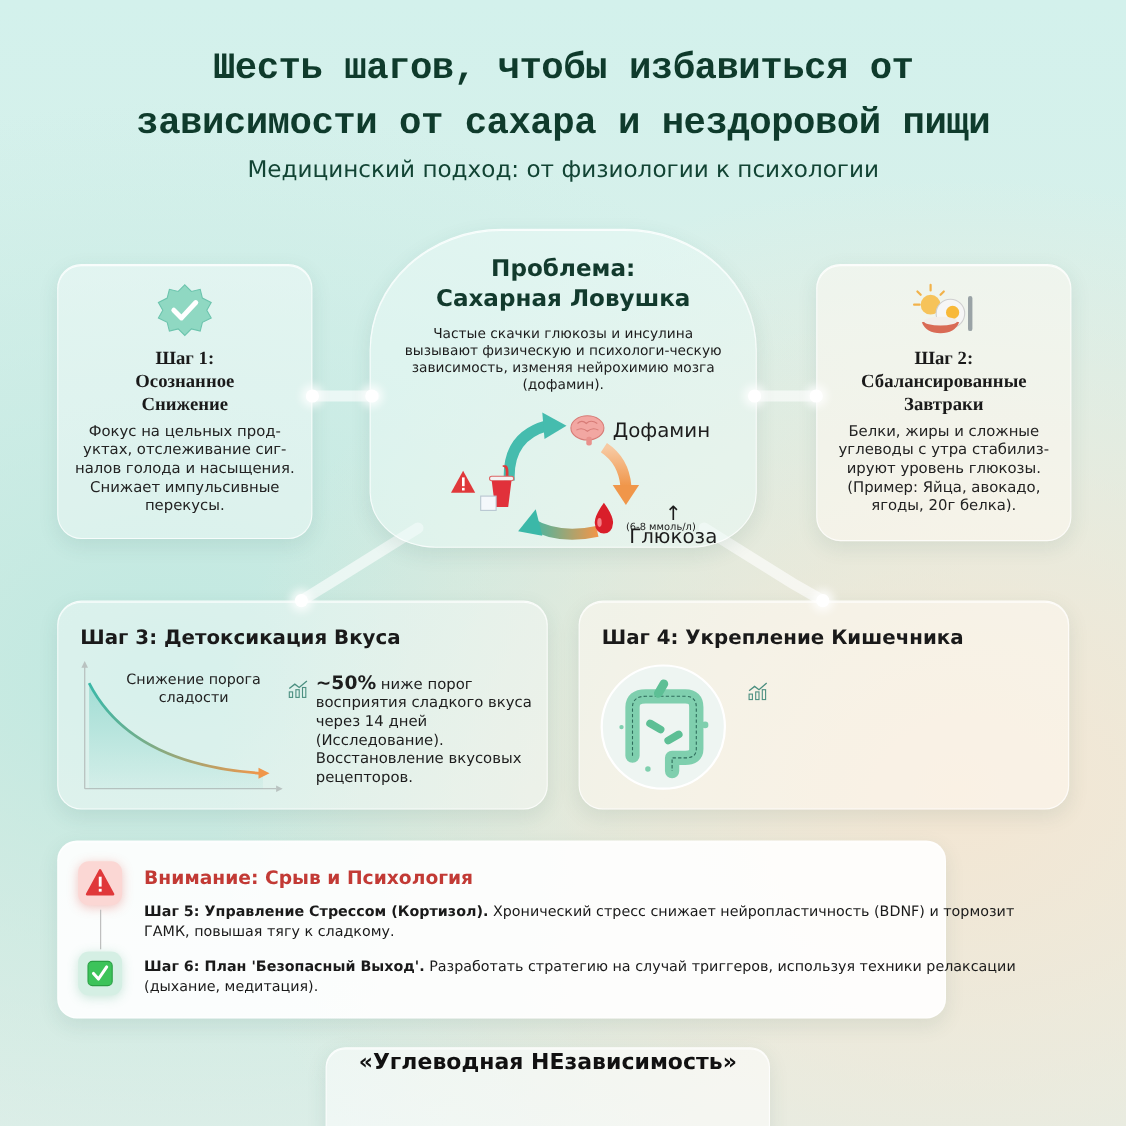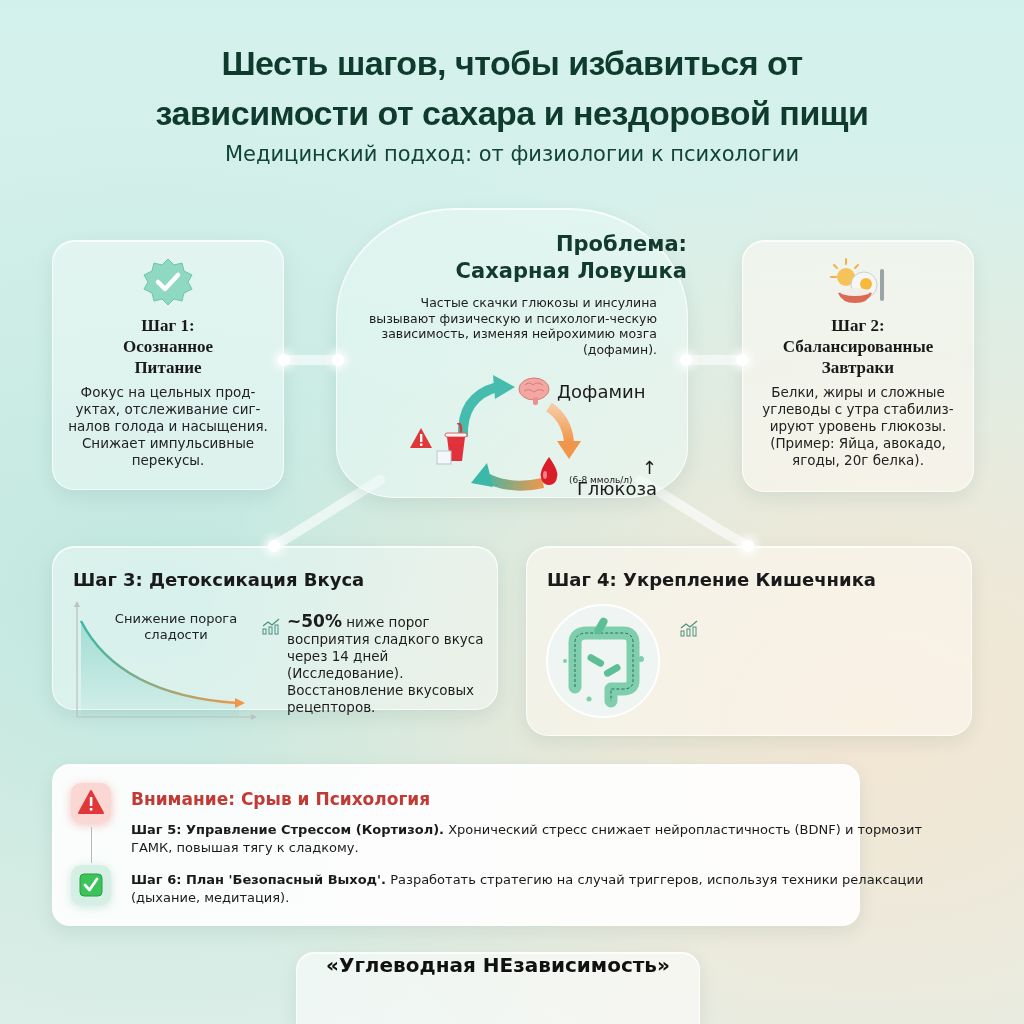--- a/index.html
+++ b/index.html
@@ -9,21 +9,21 @@
     background:
       radial-gradient(ellipse at 85% 70%, #f3e6d3 0%, rgba(243,230,211,0) 55%),
       radial-gradient(ellipse at 15% 60%, #bfe8e0 0%, rgba(191,232,224,0) 60%),
       linear-gradient(180deg, #d3f1ec 0%, #d9f0ea 40%, #e6eee4 70%, #e2efe9 100%);
     position: relative;
     color: #1b1b1b;
   }
   .header { position: absolute; top: 0; left: 0; width: 1024px; text-align: center; }
   .title {
     position: absolute; top: 38px; left: 0; width: 1024px;
-    font-family: Liberation Sans, sans-serif; font-weight: 700;
+    font-family: Liberation Mono, monospace; font-weight: 700;
     font-size: 34px; line-height: 50px; color: #0f3b2c; letter-spacing: -0.5px;
   }
   .subtitle {
     position: absolute; top: 142px; left: 0; width: 1024px;
     font-family: "DejaVu Sans", sans-serif;
     font-size: 21px; color: #124434; font-weight: 500;
   }
 
   
   .connectors { position: absolute; top: 0; left: 0; width: 1024px; height: 1024px; pointer-events: none; }
@@ -48,39 +48,39 @@
   .step-body {
     margin-top: 6px; font-size: 13.5px; line-height: 17px; color: #222; padding: 0 12px;
     font-family: "DejaVu Sans", sans-serif;
   }
 
   
   #problem {
     left: 336px; top: 208px; width: 352px; height: 290px;
     border-radius: 120px 120px 60px 60px / 110px 110px 50px 50px;
     background: rgba(235,250,246,0.55);
-    text-align: right;
+    text-align: center;
   }
   .problem-title {
     margin-top: 22px;
     font-family: "DejaVu Sans", sans-serif; font-weight: 700;
     font-size: 21px; line-height: 27px; color: #123a2d;
   }
   .problem-body {
     margin-top: 10px; font-size: 12.5px; line-height: 15.5px; color: #1c1c1c;
     font-family: "DejaVu Sans", sans-serif; padding: 0 30px;
   }
   .cycle { position: absolute; left: 60px; top: 158px; width: 260px; height: 125px; }
   .cycle-label {
     position: absolute; font-family: "DejaVu Sans", sans-serif; font-size: 18px; color: #1c1c1c;
   }
   .cycle-sub { position: absolute; font-family: "DejaVu Sans", sans-serif; font-size: 9px; color: #1c1c1c; }
 
   
-  #step3 { left: 52px; top: 546px; width: 446px; height: 164px; padding-left: 40px; }
+  #step3 { left: 52px; top: 546px; width: 446px; height: 190px; padding-left: 40px; }
   #step4 { left: 526px; top: 546px; width: 446px; height: 190px; }
   .wide-title {
     position: absolute; left: 20px; top: 22px;
     font-family: "DejaVu Sans", sans-serif; font-weight: 700; font-size: 18px; color: #1a1a1a;
   }
   .stat-icon { position: absolute; width: 20px; height: 18px; }
   .stat-text {
     position: absolute; font-family: "DejaVu Sans", sans-serif;
     font-size: 13.5px; line-height: 17px; color: #1d1d1d;
   }
@@ -151,21 +151,21 @@
 </div>
 
 <div class="card" id="step1">
   <svg class="step-icon" viewBox="0 0 60 54">
     <polygon points="30,4 36,10 44,8 46,16 54,20 50,27 54,34 46,38 44,46 36,44 30,50 24,44 16,46 14,38 6,34 10,27 6,20 14,16 16,8 24,10" fill="#8fd8c2" stroke="#6cc4ad" stroke-width="1"></polygon>
     <path d="M20 27 L27 34 L40 20" stroke="#ffffff" stroke-width="4.5" fill="none" stroke-linecap="round" stroke-linejoin="round"></path>
   </svg>
   <div class="step-title">
     <div>Шаг 1:</div>
     <div>Осознанное</div>
-    <div>Питание</div>
+    <div>Снижение</div>
   </div>
   <div class="step-body">Фокус на цельных прод-уктах, отслеживание сиг-налов голода и насыщения. Снижает импульсивные перекусы.</div>
 </div>
 
 <div class="card warm" id="step2">
   <svg class="step-icon" viewBox="0 0 60 54">
     <g stroke="#f2b24a" stroke-width="2" stroke-linecap="round">
       <line x1="18" y1="4" x2="18" y2="9"></line>
         <line x1="6" y1="10" x2="9" y2="13"></line>
       <line x1="30" y1="10" x2="27" y2="13"></line>

